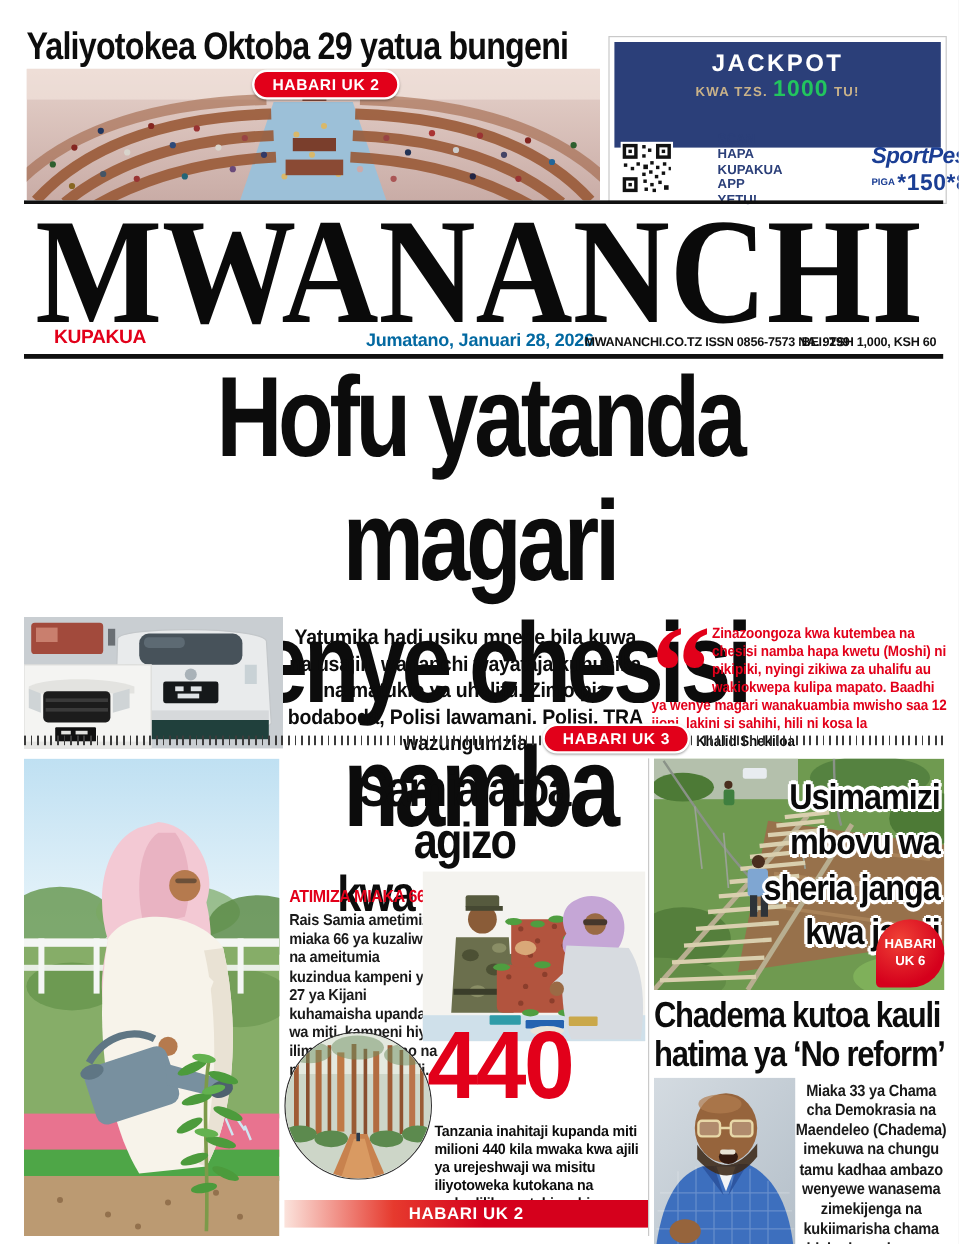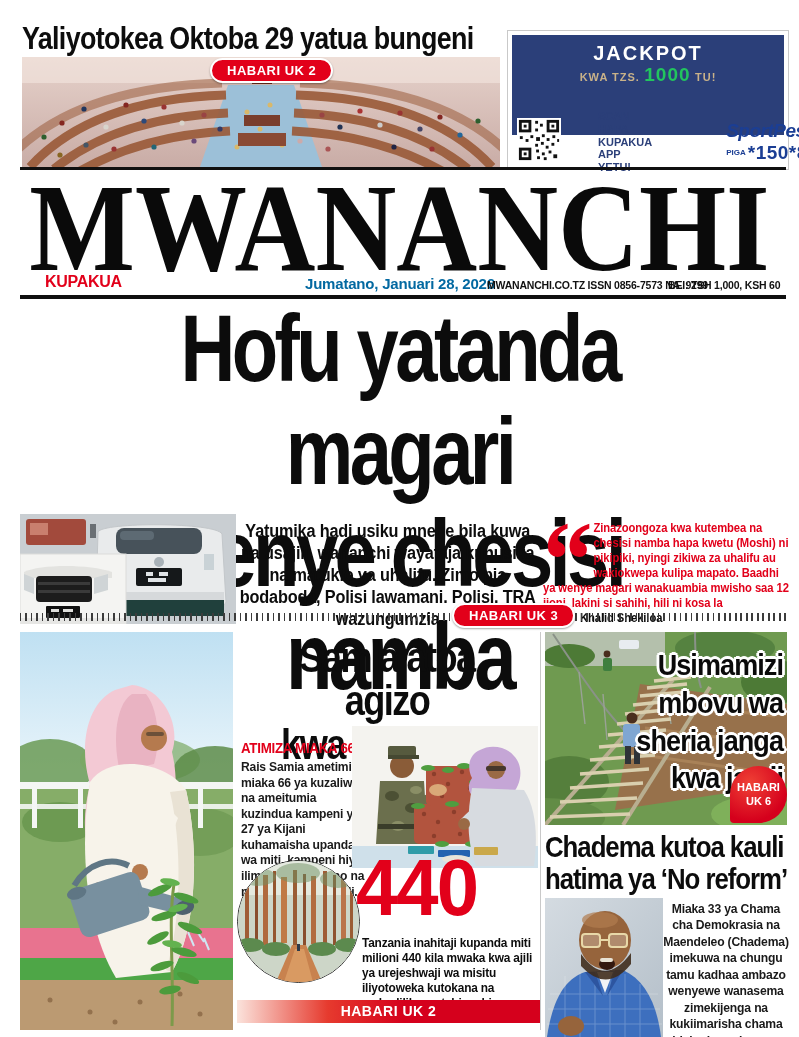--- a/index.html
+++ b/index.html
@@ -14,21 +14,21 @@
   .rule{background:#101010;}
   .dotrule{height:8px;background-image:repeating-linear-gradient(90deg,#3c3c3c 0 1.5px,transparent 1.5px 5.5px);}
   .vdivider{width:1px;background:#c9c9c9;}
 
   
   .top-headline{left:22px;top:20px;font-size:32px;font-weight:bold;letter-spacing:-.8px;
         transform:scaleX(.84);transform-origin:0 50%;white-space:nowrap;color:#0d0d0d;}
   .parl-photo{left:22px;top:57px;width:478px;height:110px;overflow:hidden;}
   .badge-top{left:210px;top:58px;z-index:5;}
   .jackpot{left:507px;top:30px;width:280px;height:138px;border:1px solid #c9c9c9;background:#fff;}
-  .jp-navy{position:absolute;left:4px;top:4px;right:4px;height:100px;background:#2b3f79;
+  .jp-navy{position:absolute;left:4px;top:4px;right:4px;height:88px;background:#2b3f79;
            color:#fff;text-align:center;}
   .jp-title{font-size:20px;font-weight:bold;letter-spacing:2px;padding-top:7px;}
   .jp-amount-row{margin-top:1px;line-height:34px;}
   .jp-tzs{font-size:11px;font-weight:bold;color:#c9b289;vertical-align:6px;letter-spacing:1px;}
   .jp-amount{font-size:34px;font-weight:800;color:#f0a32a;letter-spacing:1px;}
   .jp-kwa-row{margin-top:0;line-height:20px;}
   .jp-kwa{font-size:11px;font-weight:bold;color:#c9b289;letter-spacing:1px;}
   .jp-1000{font-size:19px;font-weight:800;color:#22c55e;letter-spacing:1px;}
   .jp-white{position:absolute;left:4px;bottom:4px;right:4px;height:46px;display:flex;align-items:center;gap:31px;}
   .jp-scan{font-size:11px;font-weight:bold;color:#2b3f79;line-height:1.15;margin-left:6px;width:82px;}

